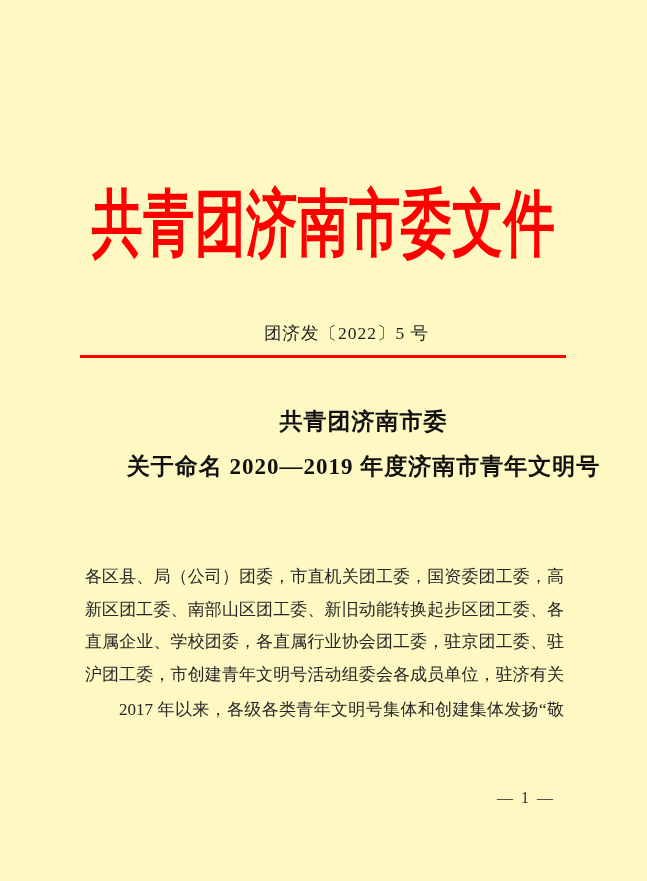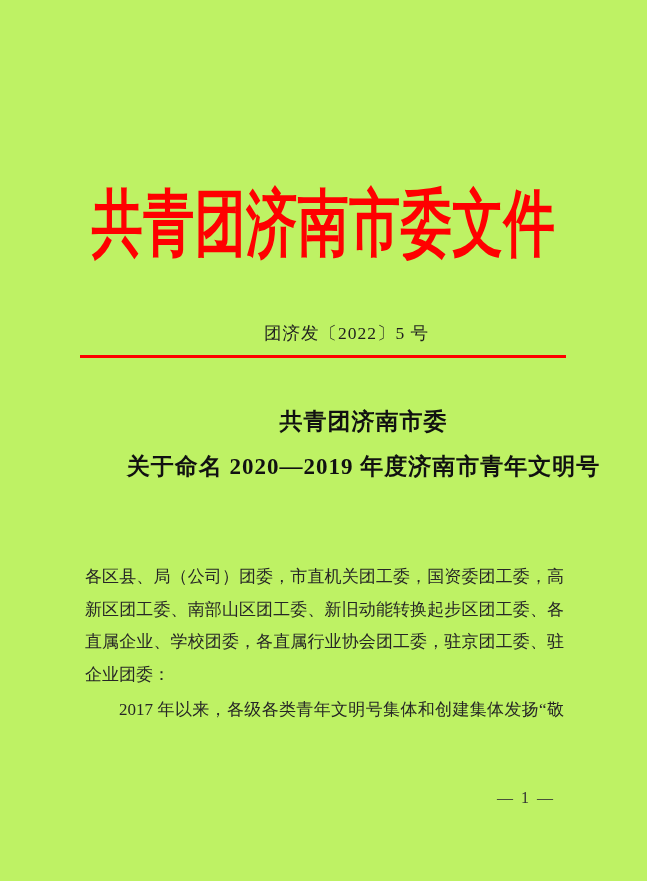--- a/index.html
+++ b/index.html
@@ -10,21 +10,21 @@
   html, body {
     margin: 0;
     padding: 0;
     background: #ffffff;
   }
   .page {
     position: relative;
     width: 647px;
     height: 881px;
     margin: 0 auto;
-    background: #bef264;
+    background: #fef9c3;
     overflow: hidden;
     font-family: "Liberation Serif", "DejaVu Serif", serif;
   }
   
   .masthead {
     position: absolute;
     top: 188px;
     left: 0;
     width: 100%;
     text-align: center;
@@ -123,19 +123,19 @@
 
   <div class="title">
     <div class="title-line">共青团济南市委</div>
     <div class="title-line">关于命名 2020—2019 年度济南市青年文明号</div>
   </div>
 
   <div class="body-text">
     <p class="full">各区县、局（公司）团委，市直机关团工委，国资委团工委，高</p>
     <p class="full">新区团工委、南部山区团工委、新旧动能转换起步区团工委、各</p>
     <p class="full">直属企业、学校团委，各直属行业协会团工委，驻京团工委、驻</p>
-    <p>企业团委：</p>
+    <p class="full">沪团工委，市创建青年文明号活动组委会各成员单位，驻济有关</p>
     <p class="full indent para-start">2017 年以来，各级各类青年文明号集体和创建集体发扬“敬</p>
   </div>
 
   <div class="page-number">— 1 —</div>
 
 </div>
 
 </body></html>

